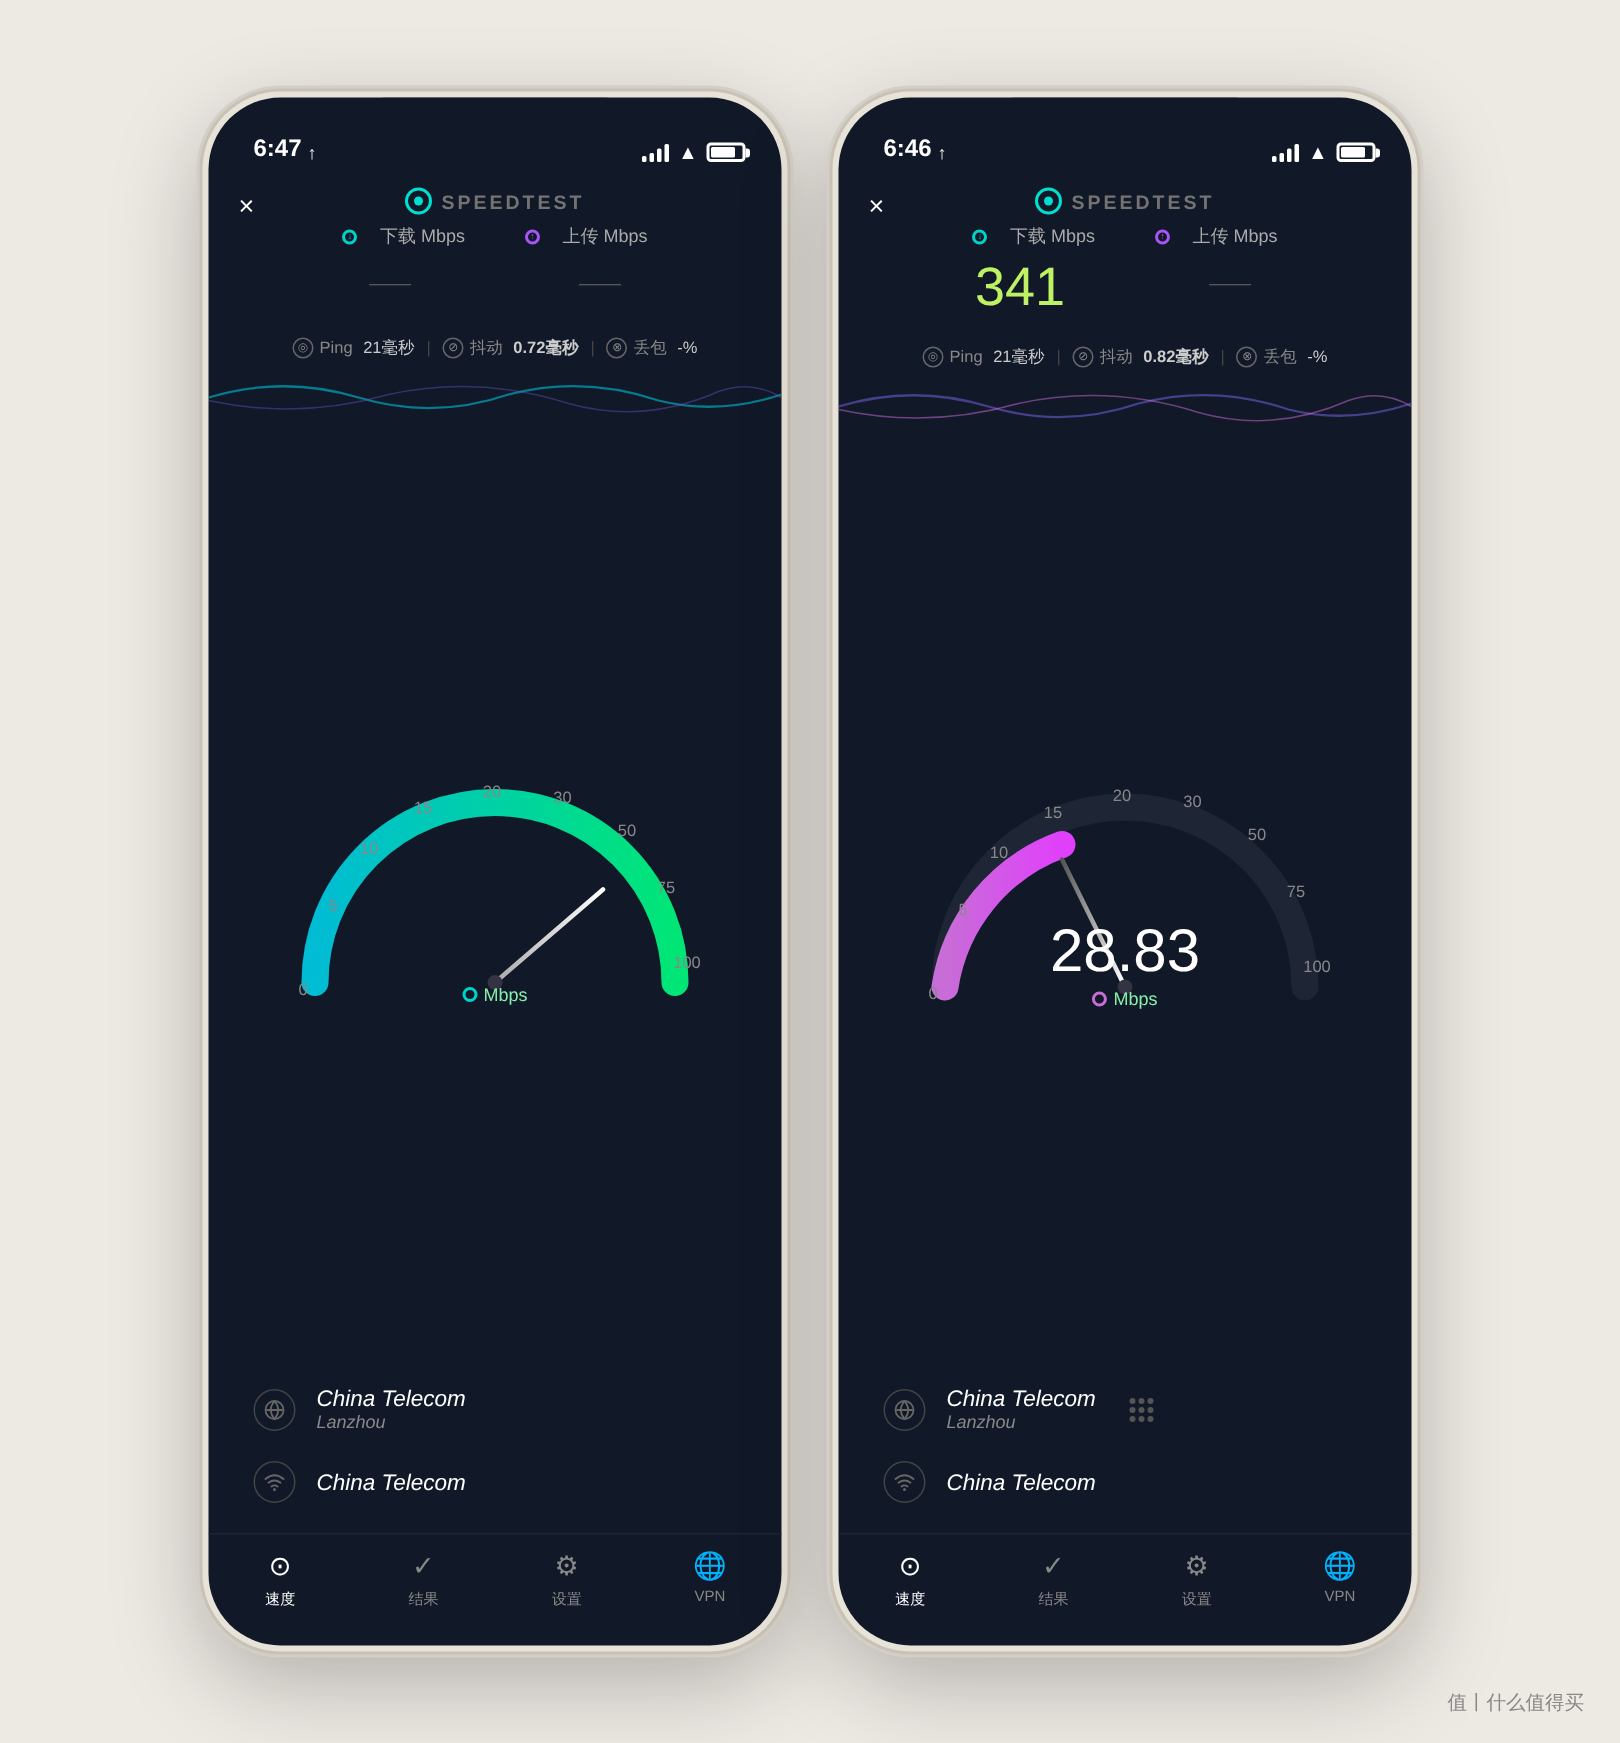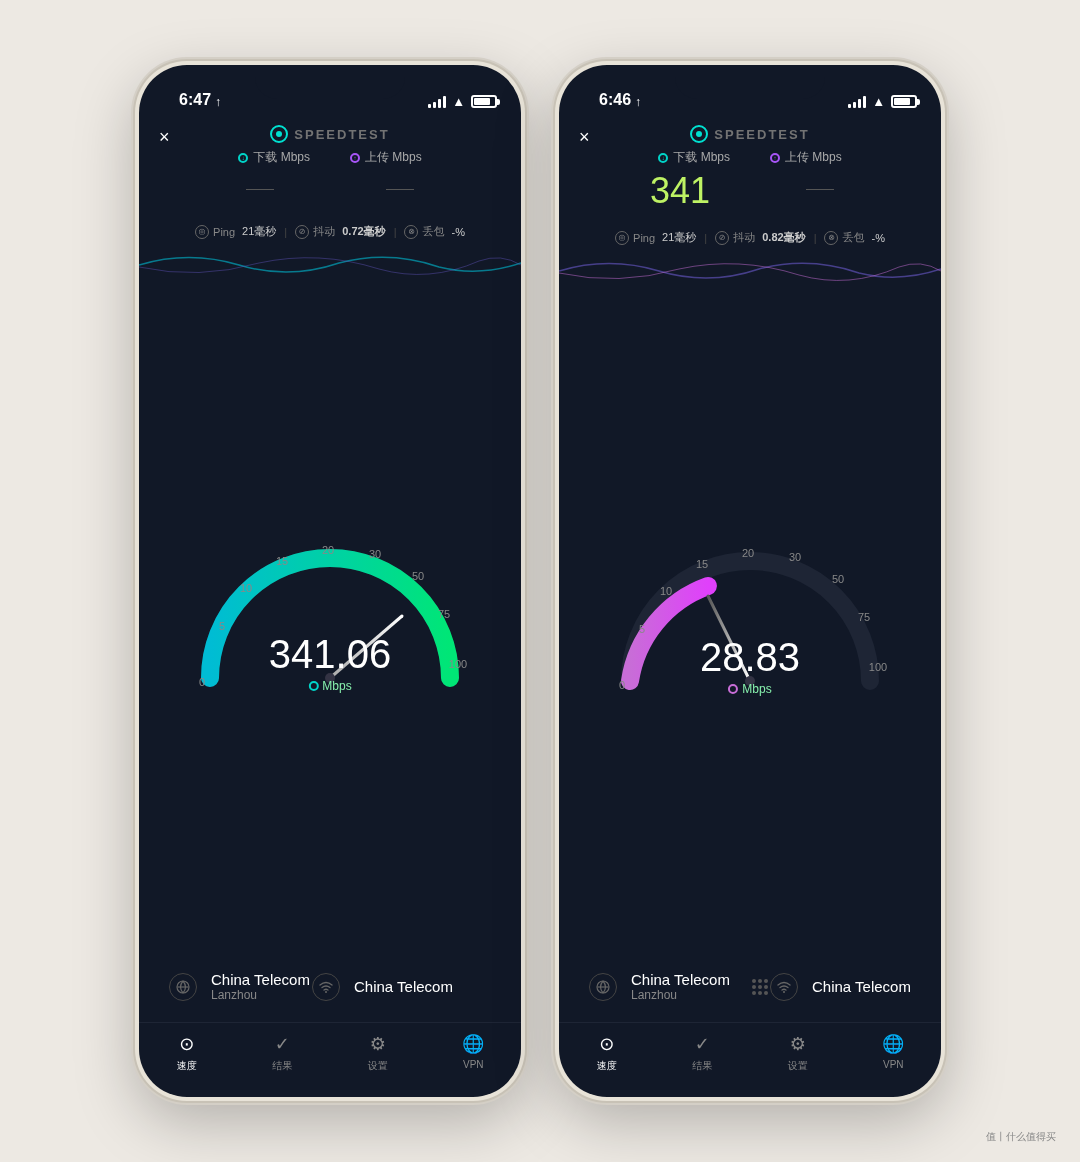--- a/index.html
+++ b/index.html
@@ -20,21 +20,21 @@
       display: flex;
       align-items: center;
       justify-content: center;
       gap: 30px;
       position: relative;
     }
     .watermark {
       position: absolute;
       bottom: 18px;
       right: 24px;
-      font-size: 10px;
+      font-size: 13px;
       color: #888;
     }
     
     .phone {
       width: 390px;
       height: 1040px;
       background: #e8e3d8;
       border-radius: 52px;
       position: relative;
       box-shadow:
@@ -56,21 +56,21 @@
       top: 0; left: 50%; transform: translateX(-50%);
       width: 150px;
       height: 34px;
       background: #111827;
       border-radius: 0 0 22px 22px;
       z-index: 10;
     }
     
     .status-bar {
       position: absolute;
-      top: 0; left: 16px; right: 0;
+      top: 0; left: 6px; right: 0;
       height: 50px;
       display: flex;
       align-items: flex-end;
       padding: 12px 24px 6px;
       z-index: 5;
       color: white;
       font-size: 15px;
       font-weight: 600;
     }
     .status-time { font-size: 16px; font-weight: 700; }
@@ -173,21 +173,21 @@
 
     
     .speed-labels {
       display: flex;
       gap: 40px;
       margin-top: 6px;
     }
     .speed-label {
       display: flex;
       align-items: center;
-      gap: 5px;
+      gap: 15px;
       font-size: 12px;
       color: #aaa;
     }
     .speed-dot {
       width: 10px;
       height: 10px;
       border-radius: 50%;
       border: 2px solid;
       display: flex;
       align-items: center;
@@ -304,22 +304,23 @@
       width: 10px;
       height: 10px;
       border-radius: 50%;
       border: 2px solid;
     }
 
     
     .info-section {
       padding: 20px 30px;
       display: flex;
-      flex-direction: row;
-      gap: 2px;
+      flex-direction: column;
+      gap: 19px;
+      font-style: italic;
     }
     .info-item {
       display: flex;
       align-items: center;
       gap: 14px;
     }
     .info-icon {
       width: 28px;
       height: 28px;
       border-radius: 50%;
@@ -504,21 +505,20 @@
                 <circle cx="0" cy="0" r="5" fill="#334"></circle>
                 <defs>
                   <linearGradient id="needleGradLeft" x1="0%" y1="0%" x2="100%" y2="0%">
                     <stop offset="0%" stop-color="#aaa"></stop>
                     <stop offset="100%" stop-color="white"></stop>
                   </linearGradient>
                 </defs>
               </g>
             </svg>
             <div class="gauge-center-value">
-              <div class="gauge-number">341.06</div>
               <div class="gauge-unit">
                 <div class="gauge-unit-dot" style="border-color:#00d4c8;"></div>
                 <span>Mbps</span>
               </div>
             </div>
           </div>
         </div>
 
         <div class="info-section">
           <div class="info-item">

